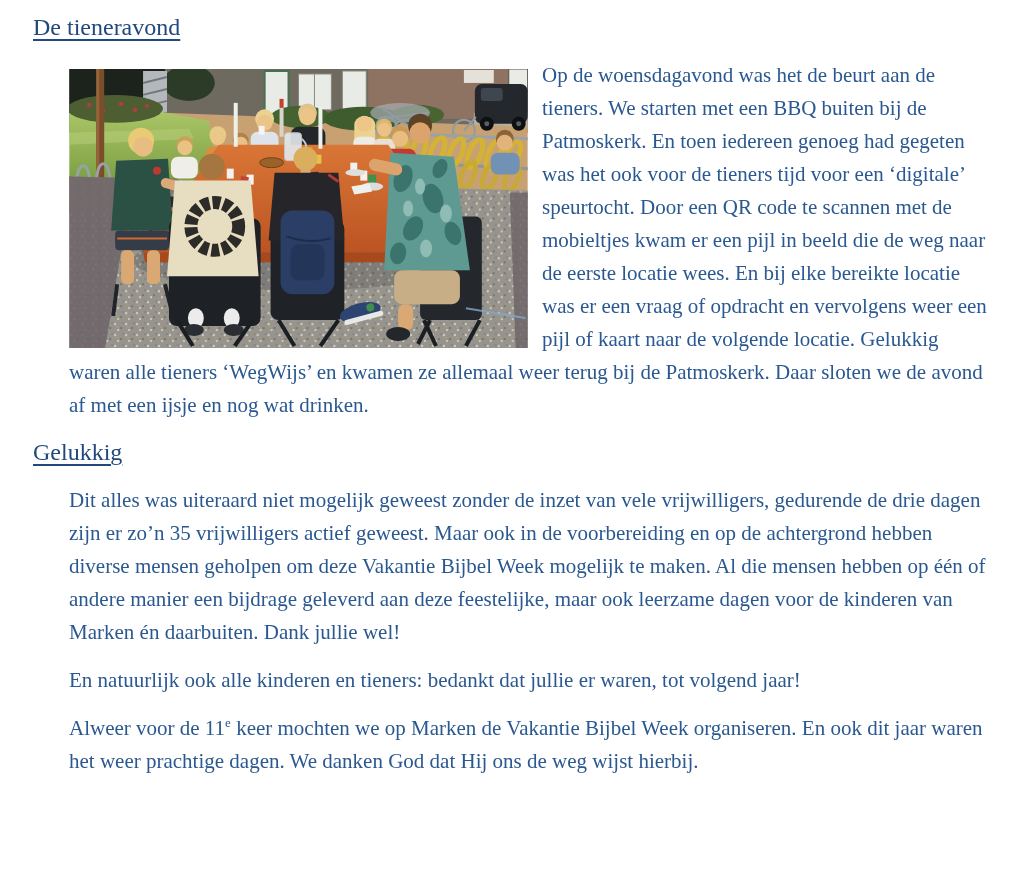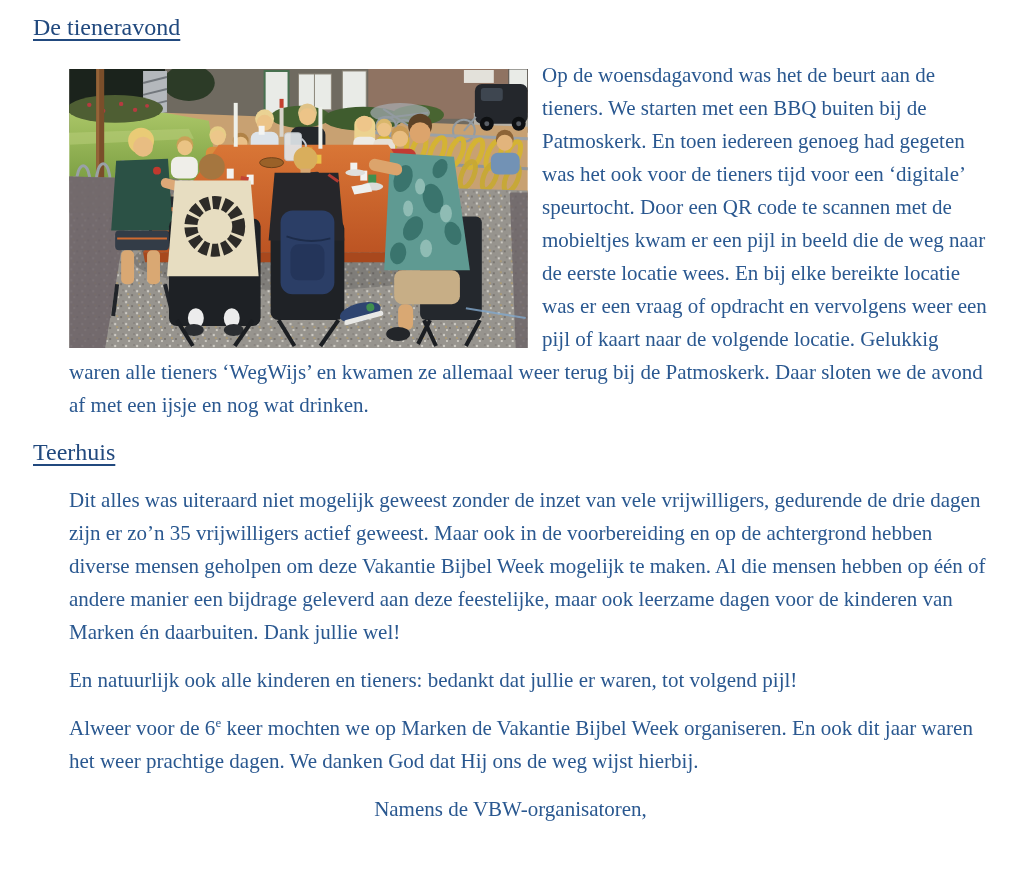--- a/index.html
+++ b/index.html
@@ -283,25 +283,25 @@
           <line x1="412" y1="252" x2="398" y2="278" stroke="#1b1e22" stroke-width="4"></line>
           <line x1="362" y1="252" x2="350" y2="276" stroke="#1b1e22" stroke-width="4"></line>
         </g>
 
         <line x1="398" y1="240" x2="458" y2="250" stroke="#82a8cc" stroke-width="2" opacity="0.8"></line>
       </svg>
     </figure>
     <span>Op de woensdagavond was het de beurt aan de tieners. We starten met een BBQ buiten bij de Patmoskerk. En toen iedereen genoeg had gegeten was het ook voor de tieners tijd voor een ‘digitale’ speurtocht. Door een QR code te scannen met de mobieltjes kwam er een pijl in beeld die de weg naar de eerste locatie wees. En bij elke bereikte locatie was er een vraag of opdracht en vervolgens weer een pijl of kaart naar de volgende locatie. Gelukkig waren alle tieners ‘WegWijs’ en kwamen ze allemaal weer terug bij de Patmoskerk. Daar sloten we de avond af met een ijsje en nog wat drinken.</span>
   </div>
 
-  <h2 class="heading">Teerhuis</h2>
+  <h2 class="heading">Gelukkig</h2>
 
   <p class="para">Dit alles was uiteraard niet mogelijk geweest zonder de inzet van vele vrijwilligers, gedurende de drie dagen zijn er zo’n 35 vrijwilligers actief geweest. Maar ook in de voorbereiding en op de achtergrond hebben diverse mensen geholpen om deze Vakantie Bijbel Week mogelijk te maken. Al die mensen hebben op één of andere manier een bijdrage geleverd aan deze feestelijke, maar ook leerzame dagen voor de kinderen van Marken én daarbuiten. Dank jullie wel!</p>
 
-  <p class="para">En natuurlijk ook alle kinderen en tieners: bedankt dat jullie er waren, tot volgend pijl!</p>
-
-  <p class="para"><span>Alweer voor de 6</span><sup class="ord">e</sup><span> keer mochten we op Marken de Vakantie Bijbel Week organiseren. En ook dit jaar waren het weer prachtige dagen. We danken God dat Hij ons de weg wijst hierbij.</span></p>
+  <p class="para">En natuurlijk ook alle kinderen en tieners: bedankt dat jullie er waren, tot volgend jaar!</p>
+
+  <p class="para"><span>Alweer voor de 11</span><sup class="ord">e</sup><span> keer mochten we op Marken de Vakantie Bijbel Week organiseren. En ook dit jaar waren het weer prachtige dagen. We danken God dat Hij ons de weg wijst hierbij.</span></p>
 
   <p class="closing">
-    <span>Namens de VBW-organisatoren,</span><br>
+    <br>
   </p>
 
 </div>
 
 </body></html>

